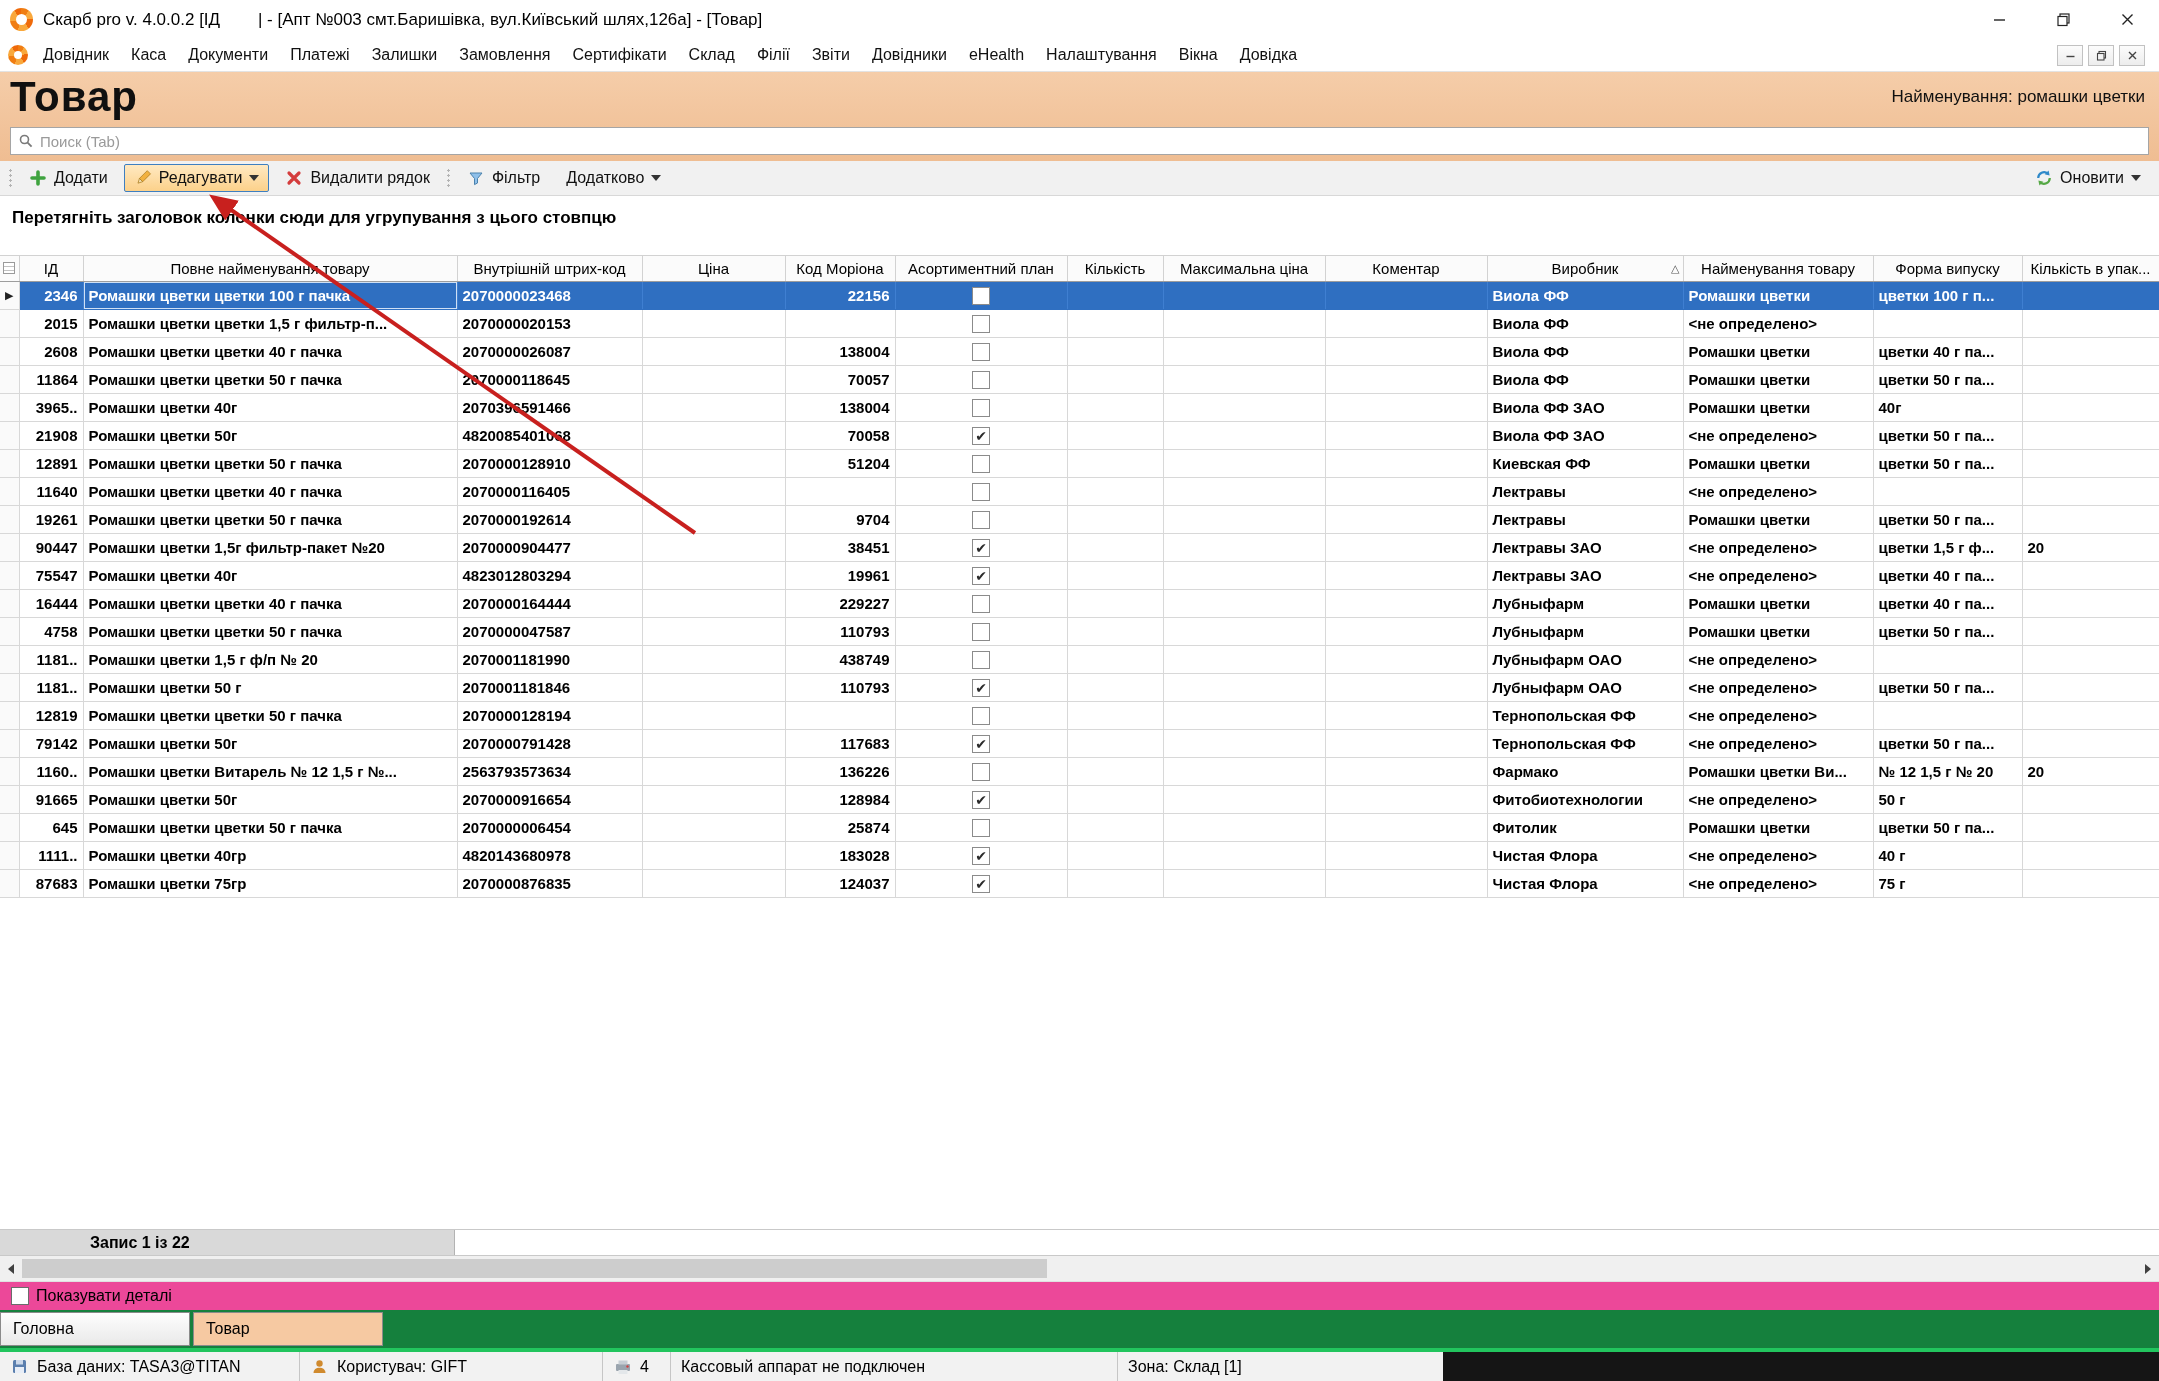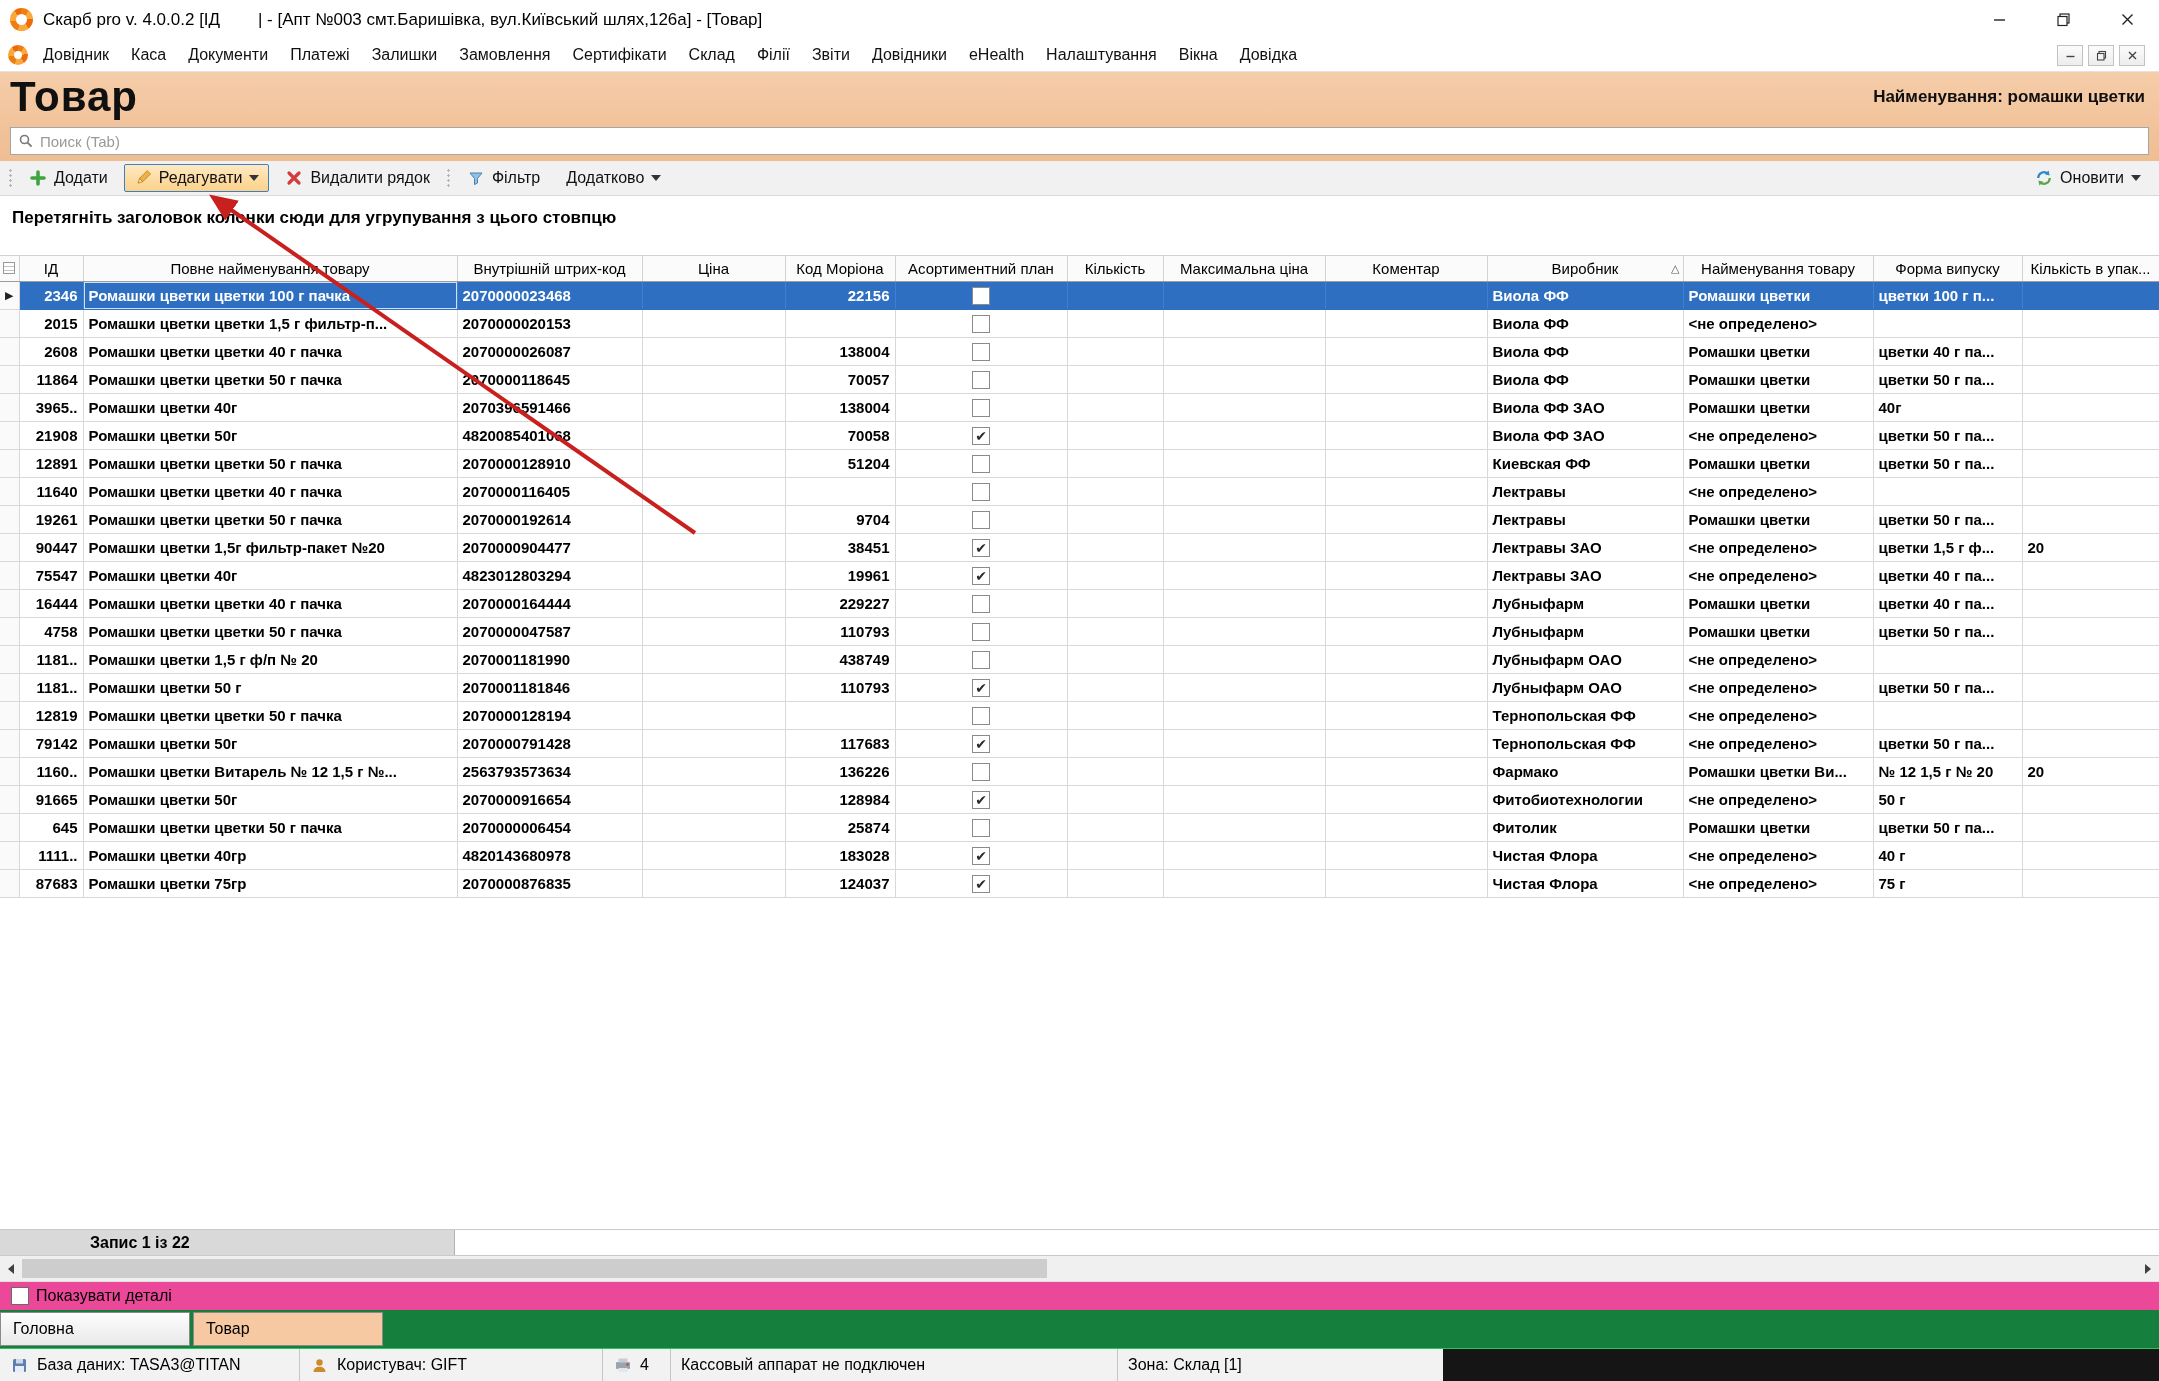--- a/index.html
+++ b/index.html
@@ -22,21 +22,21 @@
   .menubar{height:33px;background:#fff;display:flex;align-items:center;padding:0 8px;border-bottom:1px solid #e3e3e3;flex:0 0 auto;}
   .menu-items{display:flex;align-items:center;margin-left:4px;}
   .menu-item{padding:0 11px;font-size:16px;color:#111;white-space:nowrap;}
   .mdi-controls{margin-left:auto;display:flex;gap:5px;padding-right:6px;}
   .mdibtn{width:26px;height:21px;display:flex;align-items:center;justify-content:center;border:1px solid #c2c2c2;background:linear-gradient(#fcfcfc,#ededed);}
 
   
   .header-band{height:89px;background:linear-gradient(#f5cda9,#efbd92);padding:0 10px;flex:0 0 auto;}
   .header-top{height:49px;display:flex;align-items:center;}
   .page-title{font-size:42px;font-weight:bold;color:#101010;letter-spacing:1px;}
-  .filter-label{margin-left:auto;font-size:17px;font-weight:bold;color:#101010;padding-right:4px;}
+  .filter-label{margin-left:auto;font-size:17px;font-weight:normal;color:#101010;padding-right:4px;}
   .search-row{height:40px;display:flex;align-items:center;}
   .search-box{flex:1;height:28px;background:#fff;border:1px solid #a5a5a5;display:flex;align-items:center;padding:0 6px;gap:5px;}
   .search-box input{border:none;outline:none;flex:1;font-size:15px;color:#333;background:transparent;font-family:inherit;}
   .search-box input::placeholder{color:#9a9a9a;}
 
   
   .toolbar{height:35px;background:#f1f1f1;border-bottom:1px solid #d8d8d8;display:flex;align-items:center;padding:0 8px;gap:6px;flex:0 0 auto;}
   .grip{width:5px;height:20px;background-image:radial-gradient(circle,#b3b3b3 34%,transparent 36%);background-size:5px 5px;flex:0 0 auto;}
   .tbtn{display:flex;align-items:center;gap:7px;padding:4px 9px;font-size:16px;color:#111;border:1px solid transparent;border-radius:2px;white-space:nowrap;}
   .tbtn.hot{background:linear-gradient(#ffe9c2,#fcd18a);border:1px solid #3e7fc1;}
@@ -83,21 +83,21 @@
   .hscroll .track{flex:1;position:relative;}
   .hscroll .thumb{position:absolute;left:0;top:3px;bottom:3px;width:1025px;background:#cdcdcd;}
   .details-row{height:28px;display:flex;align-items:center;padding-left:11px;background:#ec4899;flex:0 0 auto;}
   .details-row label{display:flex;align-items:center;gap:7px;font-size:16px;}
   .cb-plain{display:inline-block;width:18px;height:18px;border:1px solid #6b6b6b;background:#fff;}
   .tabs-row{height:38px;background:#15803d;display:flex;align-items:flex-start;padding-top:2px;flex:0 0 auto;}
   .btab{width:190px;height:34px;border:1px solid #8a8a8a;background:linear-gradient(#fdfdfd,#e9e9e9);
     display:flex;align-items:center;padding-left:12px;font-size:16px;margin-right:3px;}
   .btab.active{background:#f6c9a2;}
 
-  .statusbar{height:33px;background:#f2f2f2;border-top:1px solid #22c55e;display:flex;align-items:stretch;flex:0 0 auto;font-size:16px;}
+  .statusbar{height:33px;background:#f2f2f2;border-top:4px solid #22c55e;display:flex;align-items:stretch;flex:0 0 auto;font-size:16px;}
   .sb-seg{display:flex;align-items:center;gap:8px;padding:0 10px;border-right:1px solid #c6c6c6;white-space:nowrap;overflow:hidden;}
   .sb-db{width:300px;}.sb-user{width:303px;}.sb-count{width:68px;}.sb-cash{width:447px;}.sb-zone{width:325px;border-right:none;}
   .sb-dark{flex:1;background:#151515;}
   .sb-icon{display:inline-flex;width:19px;height:19px;align-items:center;justify-content:center;flex:0 0 auto;}
 
   .arrow-overlay{position:absolute;left:0;top:0;z-index:60;pointer-events:none;}
 </style>
 </head>
 <body>
 

